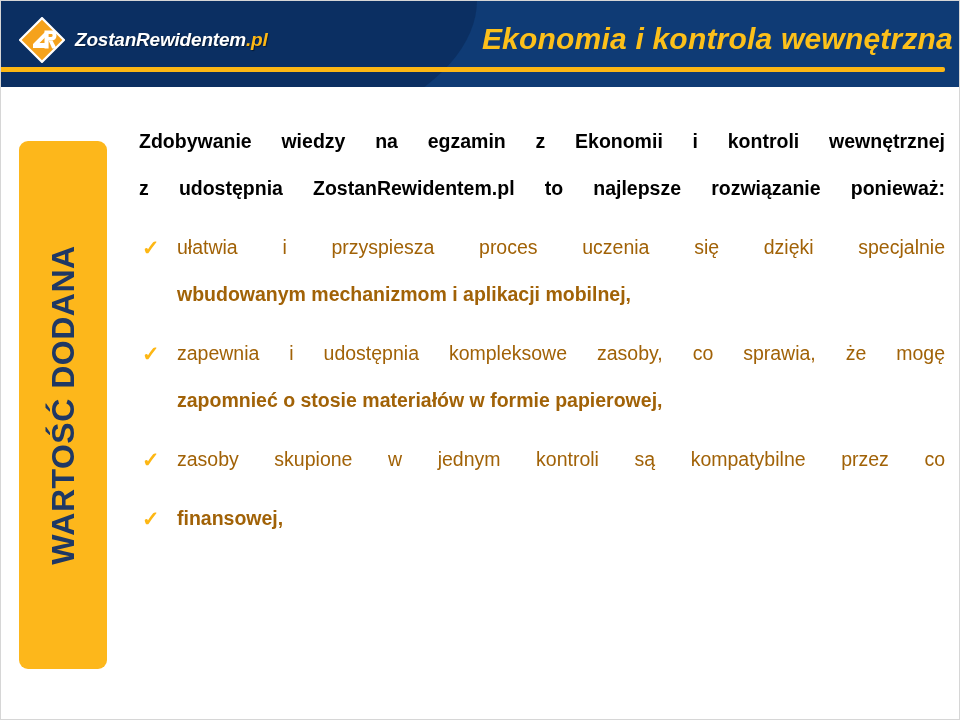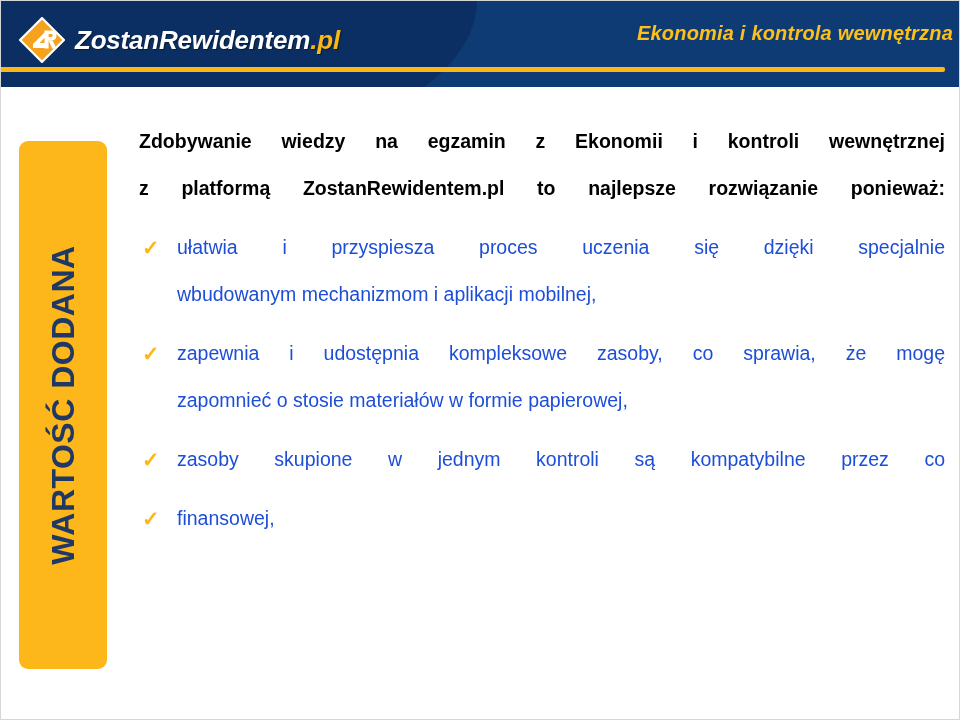--- a/index.html
+++ b/index.html
@@ -61,35 +61,35 @@
     display: flex;
     align-items: center;
     gap: 10px;
   }
   #logo-mark {
     width: 46px;
     height: 46px;
     flex: 0 0 46px;
   }
   #logo-text {
-    font-size: 26px;
+    font-size: 19px;
     font-weight: bold;
     font-style: italic;
     color: #ffffff;
     letter-spacing: -0.2px;
     white-space: nowrap;
     text-shadow: 1px 1px 1px rgba(0,0,0,0.45);
   }
   #logo-text .tld { color: #fdb714; }
 
   #header-title {
     position: absolute;
     right: 22px;
     top: 37px;
-    font-size: 20px;
+    font-size: 30px;
     font-weight: bold;
     font-style: italic;
     color: #fdc01a;
     white-space: nowrap;
     letter-spacing: 0.2px;
   }
 
   
   #side-tab {
     position: absolute;
@@ -146,31 +146,32 @@
     font-size: 21px;
     line-height: 47px;
     color: #fdb714;
     font-weight: bold;
     padding-left: 3px;
     box-sizing: border-box;
   }
   .bullet .btext {
     flex: 1 1 auto;
     font-size: 19.5px;
-    color: #1d4ed8;
+    color: #a16207;
     line-height: 47px;
   }
   .bullet .btext .l1 {
     display: block;
     text-align: justify;
     text-align-last: justify;
   }
   .bullet .btext .l2 {
     display: block;
     text-align: left;
+    font-weight: bold;
   }
 </style>
 </head>
 <body>
 
 <div id="slide">
 
   <div id="header">
     <div id="header-blob"></div>
 
@@ -194,21 +195,21 @@
   </div>
 
   <div id="side-tab">
     <div id="side-tab-label">WARTOŚĆ DODANA</div>
   </div>
 
   <div id="content">
 
     <div id="lead">
       <span class="just">Zdobywanie wiedzy na egzamin z Ekonomii i kontroli wewnętrznej</span>
-      <span class="just">z platformą ZostanRewidentem.pl to najlepsze rozwiązanie ponieważ:</span>
+      <span class="just">z udostępnia ZostanRewidentem.pl to najlepsze rozwiązanie ponieważ:</span>
     </div>
 
     <div class="bullet">
       <span class="check">✓</span>
       <span class="btext">
         <span class="l1">ułatwia i przyspiesza proces uczenia się dzięki specjalnie</span>
         <span class="l2">wbudowanym mechanizmom i aplikacji mobilnej,</span>
       </span>
     </div>
 

